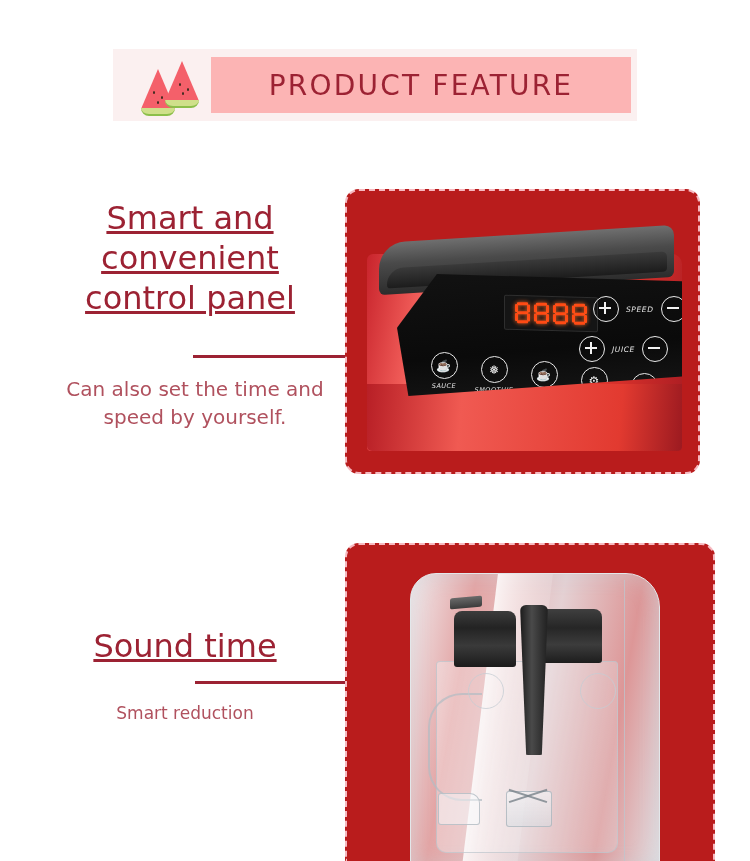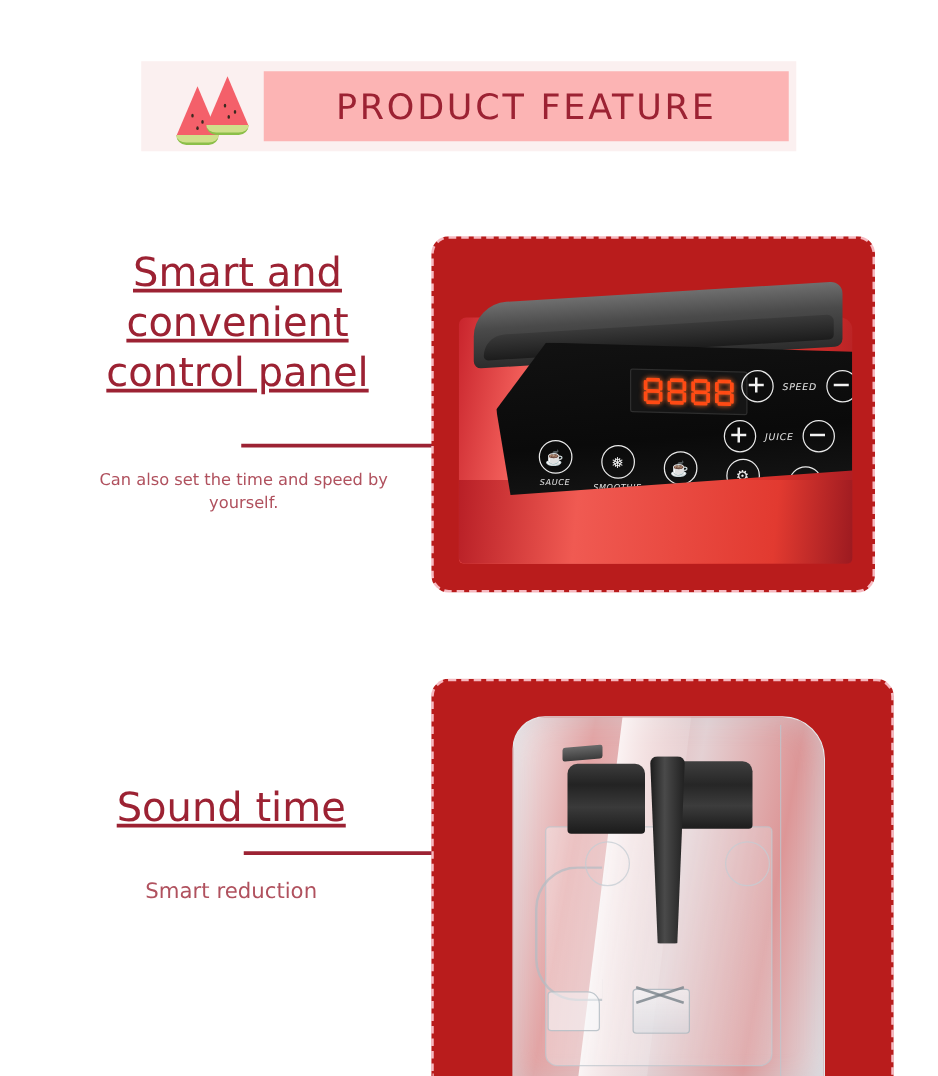--- a/index.html
+++ b/index.html
@@ -98,21 +98,21 @@
   #panel-title {
     left: 45px;
     top: 198px;
     width: 290px;
     font-size: 32px;
   }
   #panel-sub {
     left: 50px;
     top: 376px;
     width: 290px;
-    font-size: 13px;
+    font-size: 20px;
     text-align: center;
   }
   #sound-title {
     left: 40px;
     top: 626px;
     width: 290px;
     font-size: 32px;
   }
   #sound-sub {
     left: 40px;

